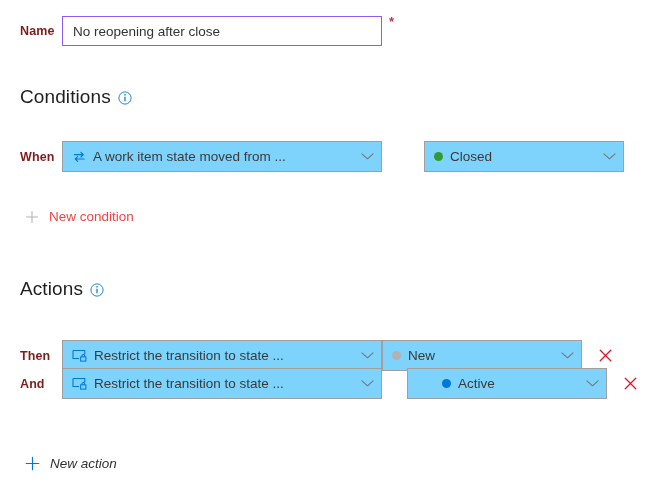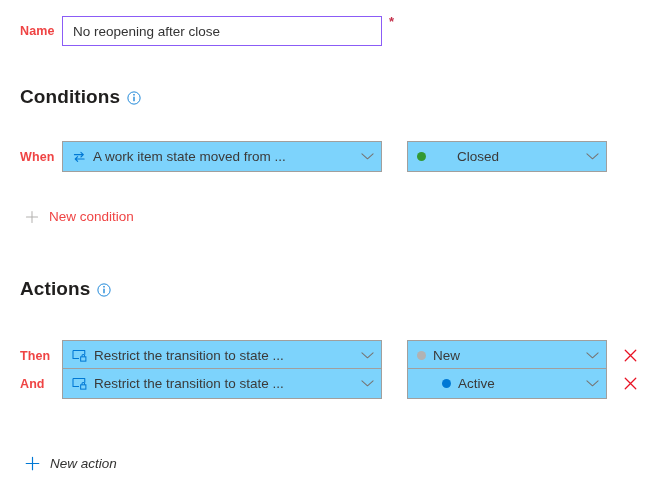--- a/index.html
+++ b/index.html
@@ -20,21 +20,21 @@
     align-items: center;
     position: absolute;
     left: 0;
   }
 
   .row-label {
     width: 62px;
     padding-left: 20px;
     font-weight: bold;
     font-size: 12.5px;
-    color: #ef4444;
+    color: #7f1d1d;
     letter-spacing: 0.1px;
     flex: none;
   }
 
   
   .textbox {
     width: 320px;
     height: 30px;
     border: 1px solid #8b5cf6;
     background: #fff;
@@ -55,21 +55,21 @@
     font-weight: bold;
   }
 
   
   .section-head {
     position: absolute;
     left: 20px;
     display: flex;
     align-items: center;
     font-size: 19px;
-    font-weight: 700;
+    font-weight: 400;
     color: #201f1e;
     letter-spacing: 0.1px;
   }
   .info-icon {
     margin-left: 7px;
     display: inline-flex;
     align-items: center;
     position: relative;
     top: 1px;
   }
@@ -172,21 +172,21 @@
         <path d="M13.3 10.3 H3.3 M5.9 7.6 L3.1 10.3 L5.9 13.0" fill="none" stroke="#0078d4" stroke-width="1.25" stroke-linecap="round" stroke-linejoin="round"></path>
       </svg>
     </span>
     <span class="dd-text">A work item state moved from ...</span>
     <span class="chev">
       <svg width="13" height="9" viewBox="0 0 14 9">
         <path d="M1 1.6 L7 7 L13 1.6" fill="none" stroke="#767472" stroke-width="1.1" stroke-linecap="round" stroke-linejoin="round"></path>
       </svg>
     </span>
   </div>
-  <div class="dropdown dd-narrow" style="margin-left:25px;gap:24px;">
+  <div class="dropdown dd-narrow" style="margin-left:42px;">
     <span class="dot" style="background:#339933;"></span>
     <span class="dd-text">Closed</span>
     <span class="chev">
       <svg width="13" height="9" viewBox="0 0 14 9">
         <path d="M1 1.6 L7 7 L13 1.6" fill="none" stroke="#767472" stroke-width="1.1" stroke-linecap="round" stroke-linejoin="round"></path>
       </svg>
     </span>
   </div>
 </div>
 
@@ -220,21 +220,21 @@
         <path d="M10.6 8.4 V7.2 a1.4 1.4 0 0 1 2.8 0 V8.4" fill="none" stroke="#0078d4" stroke-width="1.1"></path>
       </svg>
     </span>
     <span class="dd-text">Restrict the transition to state ...</span>
     <span class="chev">
       <svg width="13" height="9" viewBox="0 0 14 9">
         <path d="M1 1.6 L7 7 L13 1.6" fill="none" stroke="#767472" stroke-width="1.1" stroke-linecap="round" stroke-linejoin="round"></path>
       </svg>
     </span>
   </div>
-  <div class="dropdown dd-narrow" style="margin-left:25px;">
+  <div class="dropdown dd-narrow" style="">
     <span class="dot" style="background:#b2b2b2;"></span>
     <span class="dd-text">New</span>
     <span class="chev">
       <svg width="13" height="9" viewBox="0 0 14 9">
         <path d="M1 1.6 L7 7 L13 1.6" fill="none" stroke="#767472" stroke-width="1.1" stroke-linecap="round" stroke-linejoin="round"></path>
       </svg>
     </span>
   </div>
   <span class="del-btn">
     <svg width="15" height="15" viewBox="0 0 16 16">

